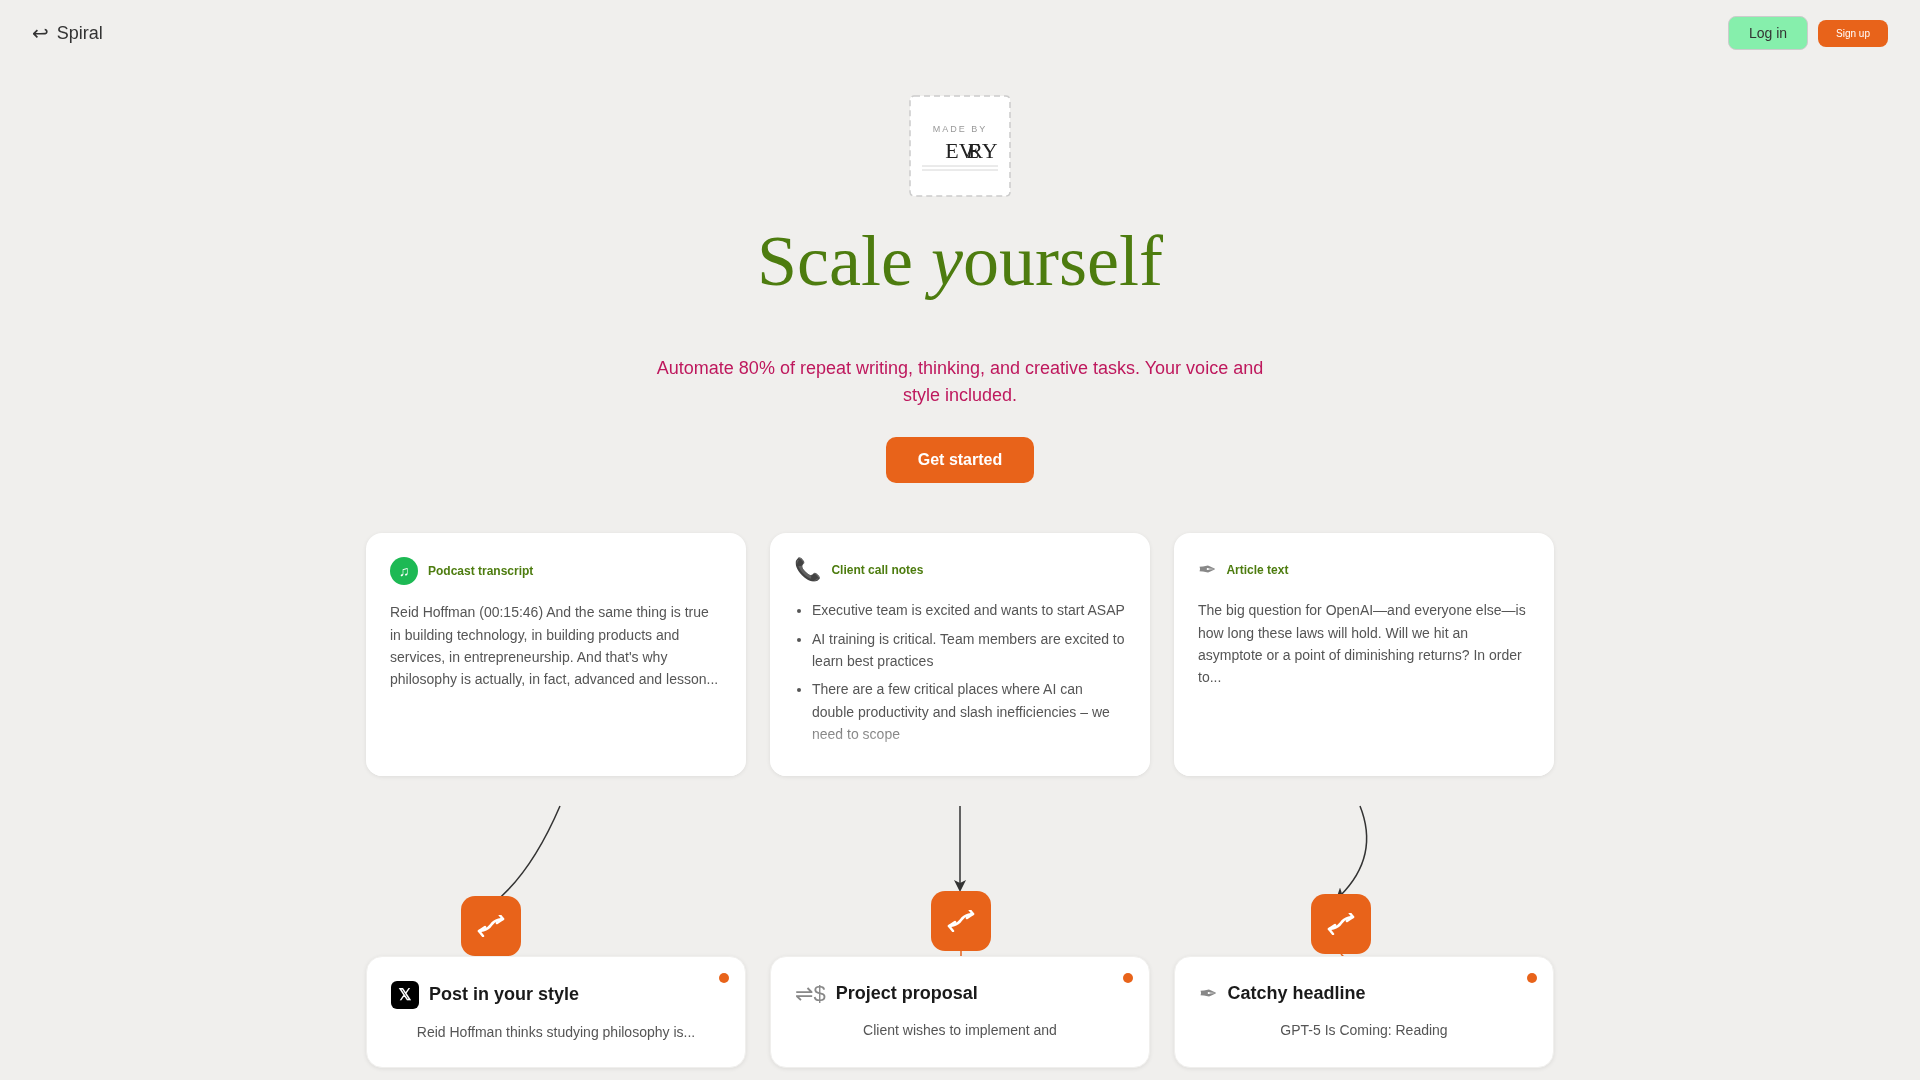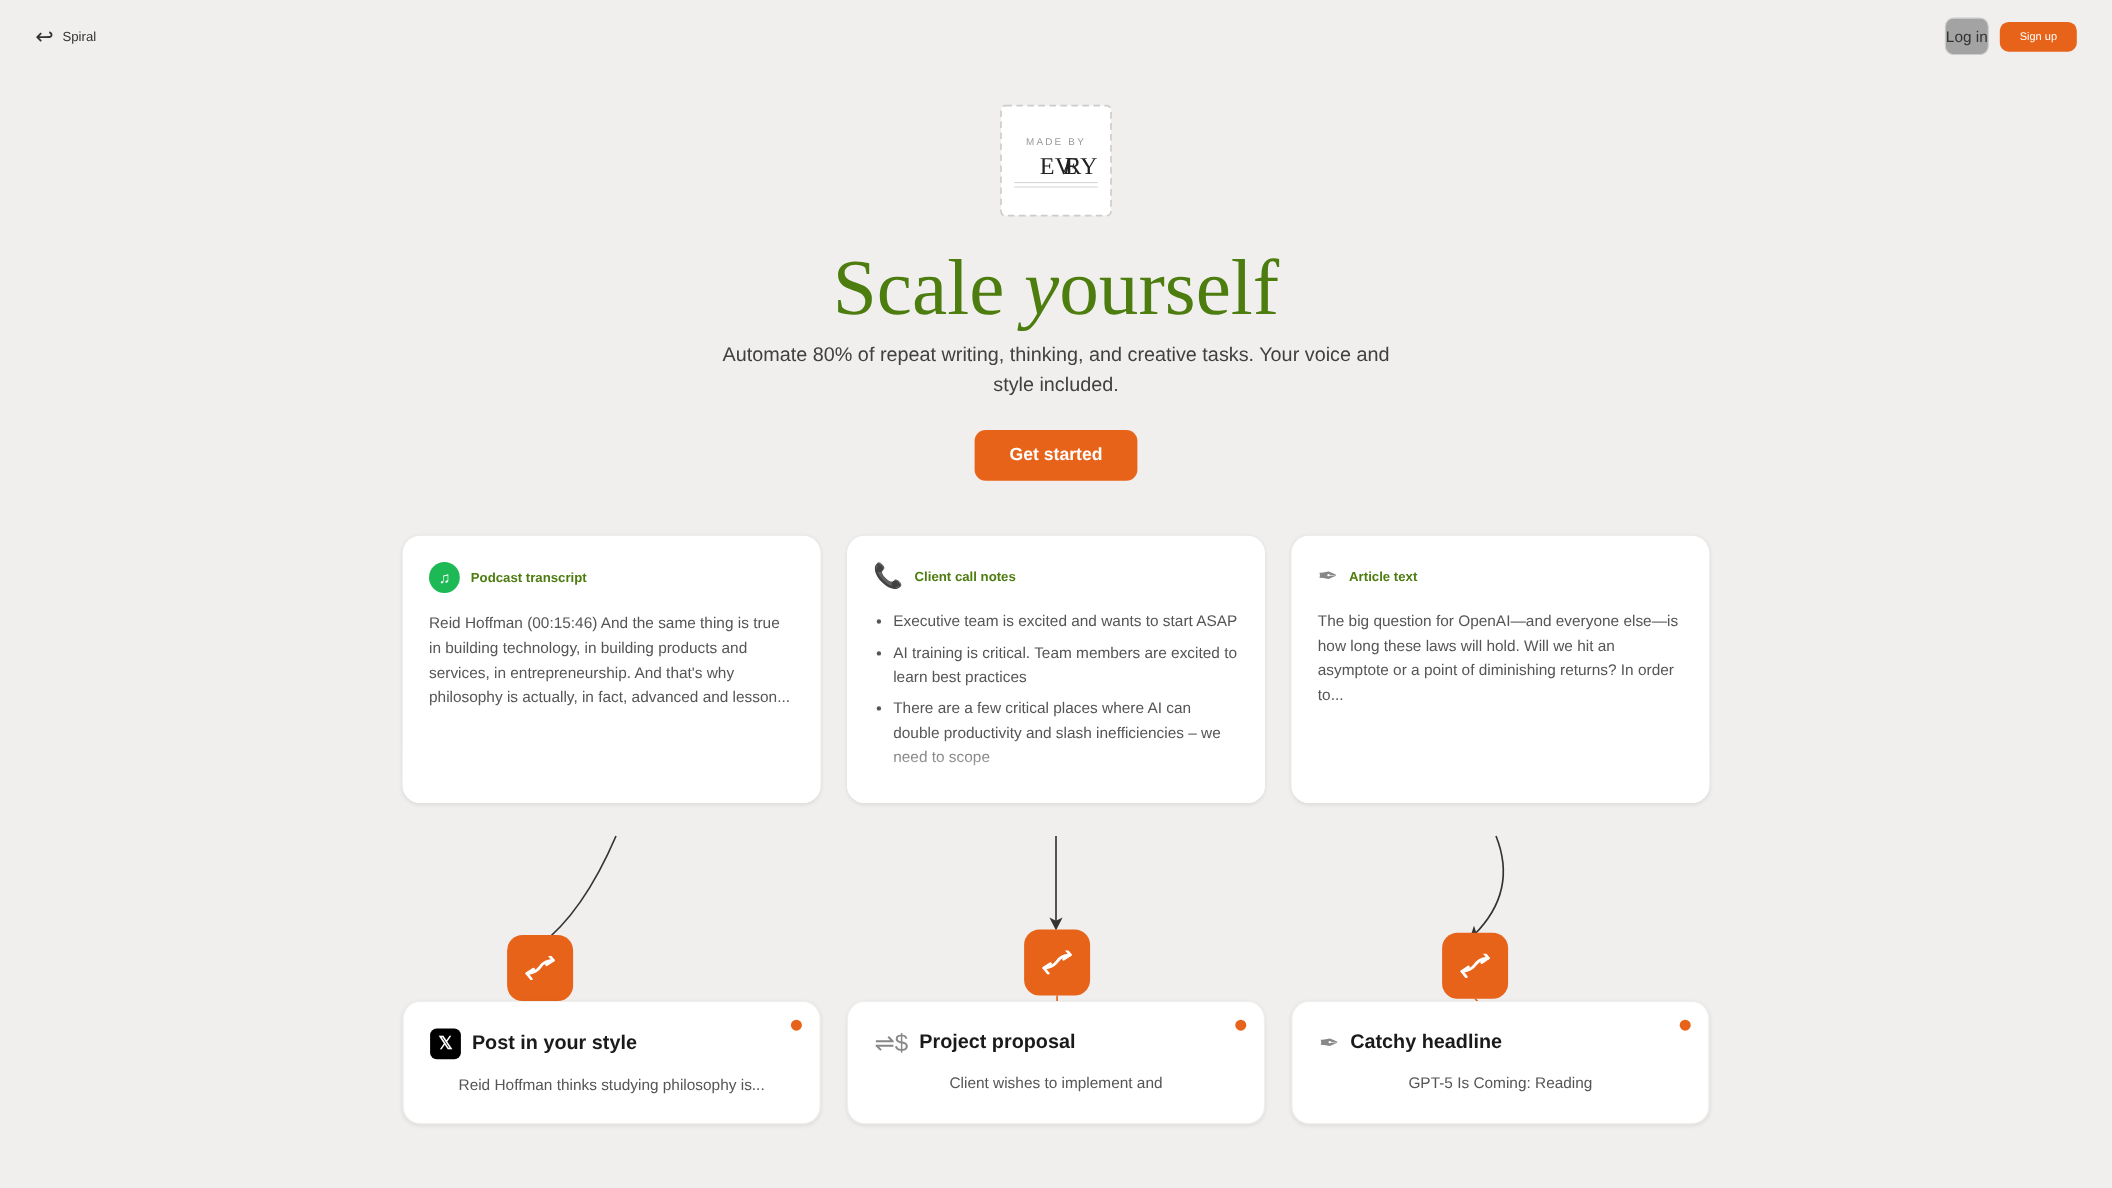--- a/index.html
+++ b/index.html
@@ -24,32 +24,32 @@
       display: flex;
       align-items: center;
       gap: 8px;
       cursor: pointer;
     }
     .logo-arrow {
       font-size: 20px;
       color: #333;
     }
     .logo-text {
-      font-size: 12px;
+      font-size: 18px;
       font-weight: 500;
       color: #333;
     }
     .header-buttons {
       display: flex;
       gap: 10px;
       align-items: center;
     }
     .btn-login {
-      padding: 8px 0;
-      background: #a3a3a3;
+      padding: 8px 20px;
+      background: #86efac;
       border: 1px solid #ccc;
       border-radius: 8px;
       cursor: pointer;
       font-size: 14px;
       color: #333;
     }
     .btn-signup {
       padding: 8px 18px;
       background: #e8631a;
       border: none;
@@ -88,25 +88,26 @@
       margin-bottom: 8px;
       font-family: Georgia, 'Times New Roman', serif;
       text-align: center;
     }
     .hero-title .italic-y {
       font-style: italic;
       font-family: Georgia, serif;
     }
     .hero-subtitle {
       font-size: 18px;
-      color: #404040;
+      color: #be185d;
       text-align: center;
       max-width: 620px;
       line-height: 1.5;
       margin-bottom: 28px;
+      margin-top: 46px;
     }
     .btn-get-started {
       padding: 14px 32px;
       background: #e8631a;
       border: none;
       border-radius: 10px;
       cursor: pointer;
       font-size: 16px;
       color: white;
       font-weight: 700;

